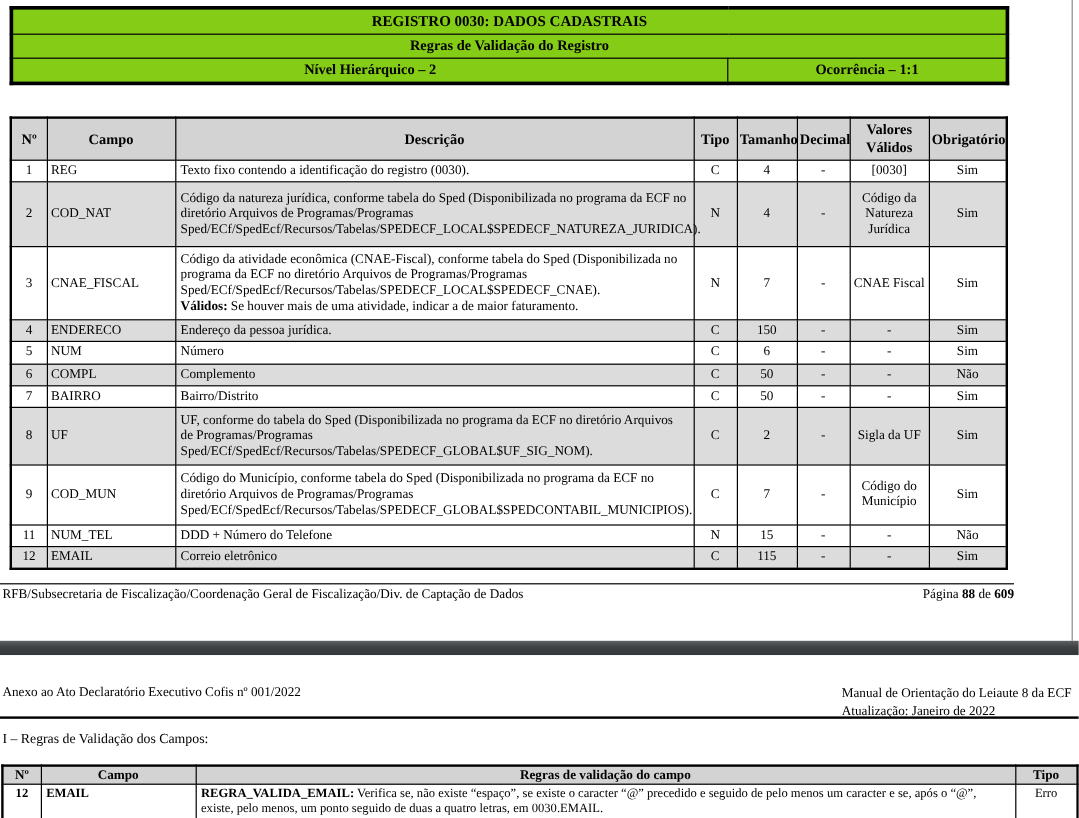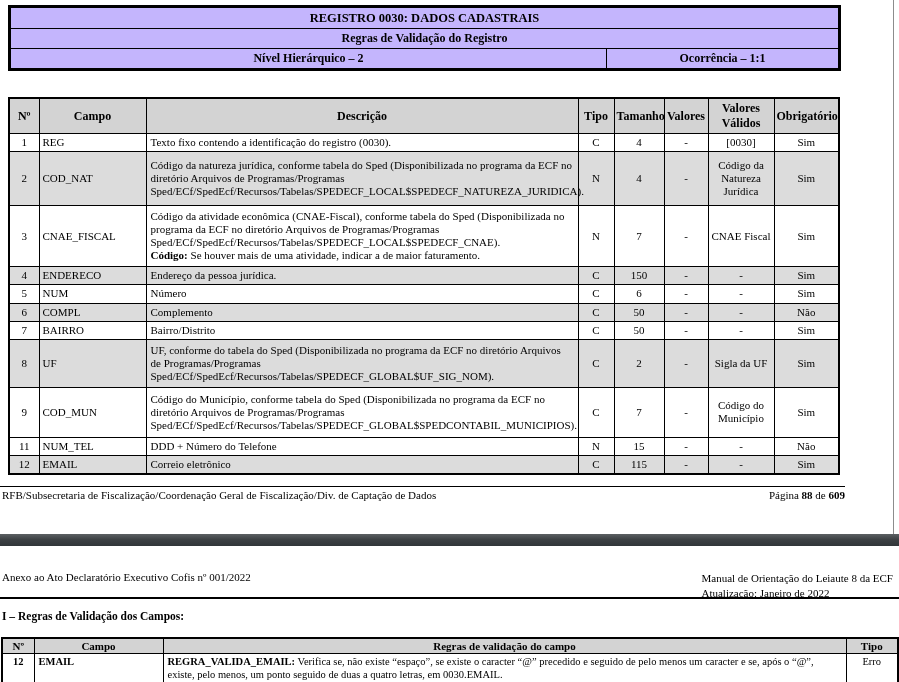--- a/index.html
+++ b/index.html
@@ -11,21 +11,21 @@
   
   .page1 { position:absolute; left:0; top:0; width:899px; height:534px; background:#fff; }
   .page-edge { position:absolute; left:893px; top:0; width:1px; height:534px; background:#8c8c8c; }
 
   table { border-collapse:collapse; }
   .hdr-table {
     position:absolute; left:8px; top:5px; width:830px;
     border:3px solid #000; background:#d3d3d3; table-layout:fixed;
   }
   .hdr-table td {
-    border:1px solid #000; background:#c4b5fd; font-weight:bold;
+    border:1px solid #000; background:#84cc16; font-weight:bold;
     text-align:center; font-size:12px; padding:2px 3px;
   }
   .hdr-table .title-row td { height:22px; font-size:12.5px; }
   .hdr-table .sub-row td { height:17px; }
   .hdr-table .lvl-row td { height:14px; }
   .hdr-table .key-row td { height:14px; text-align:left; padding-left:4px; }
 
   .main-table {
     position:absolute; left:8px; top:97px; width:830px;
     border:2px solid #000; table-layout:fixed; font-size:11px;
@@ -51,21 +51,21 @@
   .page-sep {
     position:absolute; left:0; top:534px; width:899px; height:12px;
     background:linear-gradient(180deg,#5c6063 0%,#3d4144 45%,#313639 100%);
   }
 
   
   .page2 { position:absolute; left:0; top:546px; width:899px; height:136px; background:#fff; }
   .p2-head-left { position:absolute; left:2px; top:25px; font-size:11px; white-space:nowrap;text-align:center; }
   .p2-head-right { position:absolute; right:6px; top:25px; font-size:11px; line-height:15px; }
   .p2-rule { position:absolute; left:0; top:51px; width:899px; height:2px; background:#000; }
-  .p2-section { position:absolute; left:2px; top:64px; font-size:11.5px; font-weight:bold; white-space:nowrap; }
+  .p2-section { position:absolute; left:2px; top:64px; font-size:11.5px; font-weight:normal; white-space:nowrap; }
 
   .val-table {
     position:absolute; left:1px; top:91px; width:896px;
     border:2px solid #000; table-layout:fixed; font-size:10.5px;
   }
   .val-table th {
     border:1px solid #000; background:#d3d3d3; font-size:11px; font-weight:bold;
     text-align:center; padding:1px; height:12px;
   }
   .val-table td {
@@ -108,21 +108,21 @@
         <col style="width:66px">
         <col style="width:65px">
     </colgroup>
     <tbody>
         <tr>
       <th>Nº</th>
       <th>Campo</th>
       <th>Descrição</th>
       <th>Tipo</th>
       <th>Tamanho</th>
-      <th>Valores</th>
+      <th>Decimal</th>
       <th>Valores Válidos</th>
       <th>Obrigatório</th>
     </tr>
     <tr style="height:17px">
       <td class="c">1</td>
       <td class="l">REG</td>
       <td class="l desc">Texto fixo contendo a identificação do registro (0030).</td>
       <td class="c">C</td>
       <td class="c">4</td>
       <td class="c">-</td>
@@ -137,21 +137,21 @@
       <td class="c">4</td>
       <td class="c">-</td>
       <td class="c">Código da Natureza Jurídica</td>
       <td class="c">Sim</td>
     </tr>
     <tr style="height:61px">
       <td class="c">3</td>
       <td class="l">CNAE_FISCAL</td>
       <td class="l desc">
         <span>Código da atividade econômica (CNAE-Fiscal), conforme tabela do Sped (Disponibilizada no programa da ECF no diretório Arquivos de Programas/Programas Sped/ECf/SpedEcf/Recursos/Tabelas/SPEDECF_LOCAL$SPEDECF_CNAE).</span><br>
-        <span class="bold">Código:</span><span> Se houver mais de uma atividade, indicar a de maior faturamento.</span>
+        <span class="bold">Válidos:</span><span> Se houver mais de uma atividade, indicar a de maior faturamento.</span>
       </td>
       <td class="c">N</td>
       <td class="c">7</td>
       <td class="c">-</td>
       <td class="c">CNAE Fiscal</td>
       <td class="c">Sim</td>
     </tr>
     <tr class="stripe" style="height:15px">
       <td class="c">4</td>
       <td class="l">ENDERECO</td>

